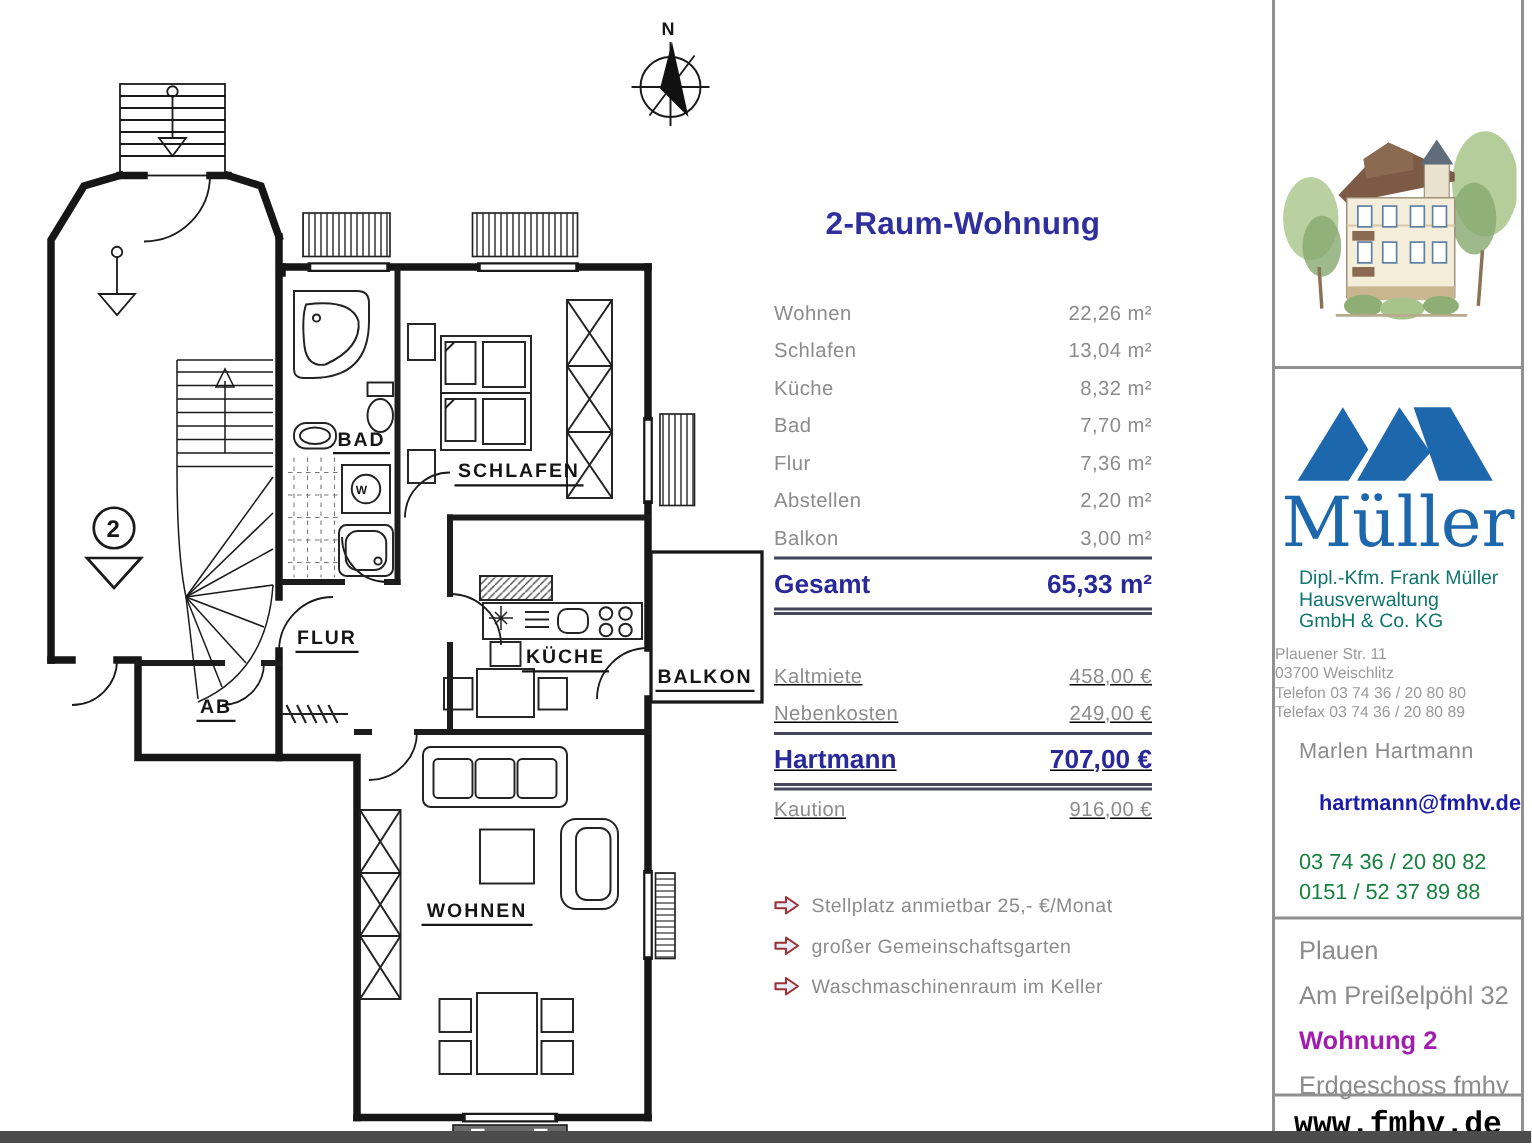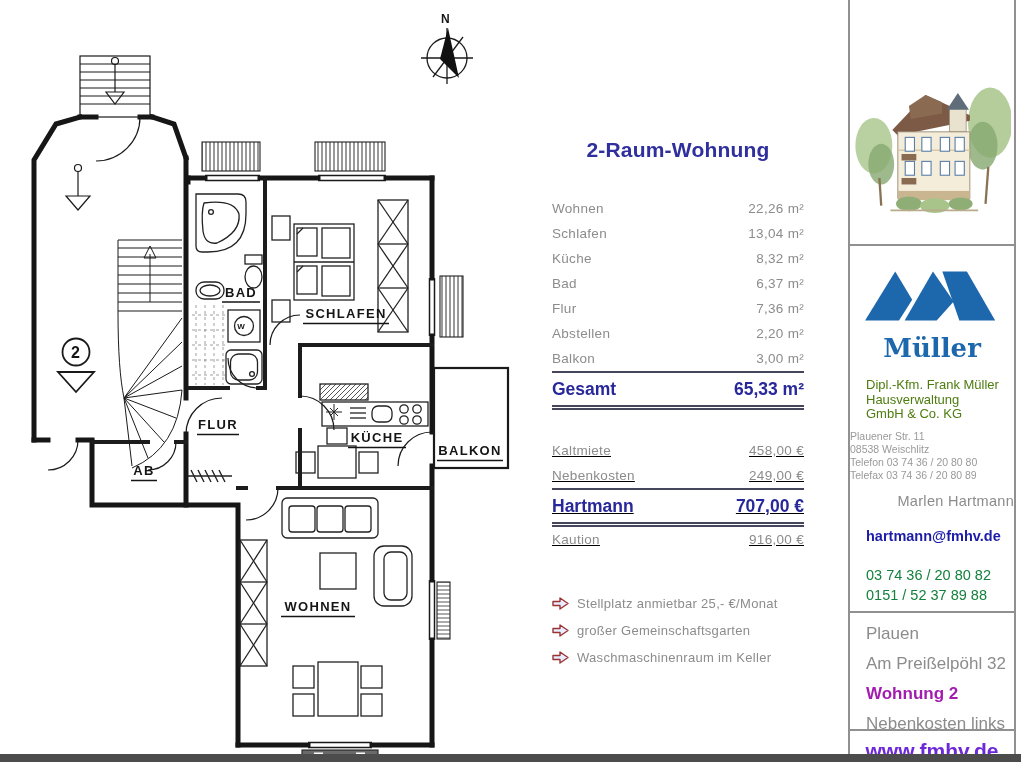--- a/index.html
+++ b/index.html
@@ -8,21 +8,21 @@
 
   
   .plan{position:absolute;left:0;top:0;}
   .pl{font-family:"Liberation Sans",sans-serif;font-weight:700;font-size:13px;
       letter-spacing:1.3px;fill:#151515;}
   .pl-small{font-family:"Liberation Sans",sans-serif;font-weight:700;font-size:8px;fill:#151515;}
   .pl-num{font-family:"Liberation Sans",sans-serif;font-weight:700;font-size:16px;fill:#151515;}
   .pl-n{font-family:"Liberation Sans",sans-serif;font-weight:700;font-size:12px;fill:#151515;}
 
   
-  .info{position:absolute;left:552px;top:138px;width:252px;}
+  .info{position:absolute;left:516px;top:138px;width:252px;}
   .title{font-size:21px;font-weight:700;color:#2f2f9d;text-align:center;letter-spacing:.2px;}
   .area-table{margin-top:34px;}
   .row{display:flex;justify-content:space-between;align-items:center;height:25px;
        font-size:13.5px;color:#8c8c8c;letter-spacing:.3px;}
   .total-row,.warm-row{display:flex;justify-content:space-between;align-items:center;height:32px;
        font-size:17.5px;font-weight:700;color:#28289a;
        border-top:2px solid #45455c;border-bottom:5px double #45455c;}
   .costs{margin-top:28px;text-decoration:underline;}
   .features{margin-top:38px;}
   .feature{display:flex;align-items:center;height:27px;font-size:13px;color:#8c8c8c;letter-spacing:.3px;}
@@ -32,29 +32,29 @@
   .sidebar{position:absolute;left:848px;top:0;width:168px;height:754px;
            border-left:2px solid #909090;border-right:2px solid #909090;box-sizing:border-box;
            background:#ffffff;}
   .s1{height:246px;border-bottom:2px solid #909090;box-sizing:border-box;
       display:flex;align-items:flex-end;justify-content:center;padding-bottom:6px;}
   .s2{height:351px;border-bottom:2px solid #909090;box-sizing:border-box;}
   .s3{height:118px;border-bottom:2px solid #909090;box-sizing:border-box;
       padding:6px 0 0 16px;font-size:17px;color:#8c8c8c;line-height:30px;}
   .s4{height:39px;display:flex;align-items:center;justify-content:center;}
   .logo-mark{display:block;margin:16px auto 0 auto;}
-  .logo-text{font-family:"DejaVu Serif","Liberation Serif",serif;font-weight:700;
-             font-size:26px;line-height:40px;color:#1d67ad;text-align:center;margin-top:0;}
-  .company{margin-top:10px;padding-left:16px;font-size:13px;line-height:14.5px;color:#4d7c0f;}
+  .logo-text{font-family:"DejaVu Serif","Liberation Serif",serif;font-weight:400;
+             font-size:46px;line-height:40px;color:#1d67ad;text-align:center;margin-top:0;}
+  .company{margin-top:10px;padding-left:16px;font-size:13px;line-height:14.5px;color:#0f766e;}
   .company-small{margin-top:8px;padding-left:0;font-size:10.5px;line-height:13px;color:#9a9a9a;}
-  .contact-name{margin-top:11px;padding-left:16px;font-size:14.5px;color:#8c8c8c;letter-spacing:.3px;text-align:right;}
-  .contact-email{margin-top:19px;padding-left:16px;font-size:14.5px;font-weight:700;color:#1c1ca8;}
+  .contact-name{margin-top:11px;padding-left:16px;font-size:14.5px;color:#8c8c8c;letter-spacing:.3px;}
+  .contact-email{margin-top:19px;padding-left:16px;font-size:14.5px;font-weight:700;color:#1c1ca8;text-align:right;}
   .contact-phones{margin-top:21px;padding-left:16px;font-size:14.5px;line-height:20px;color:#15803d;}
   .addr-bold{font-weight:700;color:#a21caf;}
-  .website{font-size:21px;font-weight:700;color:#6d28d9;}
+  .website{font-size:21px;font-weight:700;color:#000000;font-family:Liberation Mono, monospace;}
 
   .bottombar{position:absolute;left:0;right:0;bottom:2px;height:8px;background:#4c4c4c;}
 </style>
 </head>
 <body>
 
 <div class="page">
 
   <svg class="plan" width="545" height="764" viewBox="0 0 545 764">
     <defs>
@@ -325,21 +325,21 @@
       <div class="row">
         <span>Schlafen</span>
         <span>13,04 m²</span>
       </div>
       <div class="row">
         <span>Küche</span>
         <span>8,32 m²</span>
       </div>
       <div class="row">
         <span>Bad</span>
-        <span>6,37 m²</span>
+        <span>7,70 m²</span>
       </div>
       <div class="row">
         <span>Flur</span>
         <span>7,36 m²</span>
       </div>
       <div class="row">
         <span>Abstellen</span>
         <span>2,20 m²</span>
       </div>
       <div class="row">
@@ -439,38 +439,38 @@
       </svg>
       <div class="logo-text">Müller</div>
 
       <div class="company">
         <div>Dipl.-Kfm. Frank Müller</div>
         <div>Hausverwaltung</div>
         <div>GmbH &amp; Co. KG</div>
       </div>
       <div class="company-small">
         <div>Plauener Str. 11</div>
-        <div>08538 Weischlitz</div>
+        <div>03700 Weischlitz</div>
         <div>Telefon 03 74 36 / 20 80 80</div>
         <div>Telefax 03 74 36 / 20 80 89</div>
       </div>
 
       <div class="contact-name">Marlen Hartmann</div>
       <div class="contact-email">hartmann@fmhv.de</div>
       <div class="contact-phones">
         <div>03 74 36 / 20 80 82</div>
         <div>0151 / 52 37 89 88</div>
       </div>
     </div>
 
     <div class="s3">
       <div>Plauen</div>
       <div>Am Preißelpöhl 32</div>
       <div class="addr-bold">Wohnung 2</div>
-      <div>Nebenkosten links</div>
+      <div>Erdgeschoss fmhv</div>
     </div>
 
     <div class="s4">
       <span class="website">www.fmhv.de</span>
     </div>
   </aside>
 
   <div class="bottombar"></div>
 </div>
 

